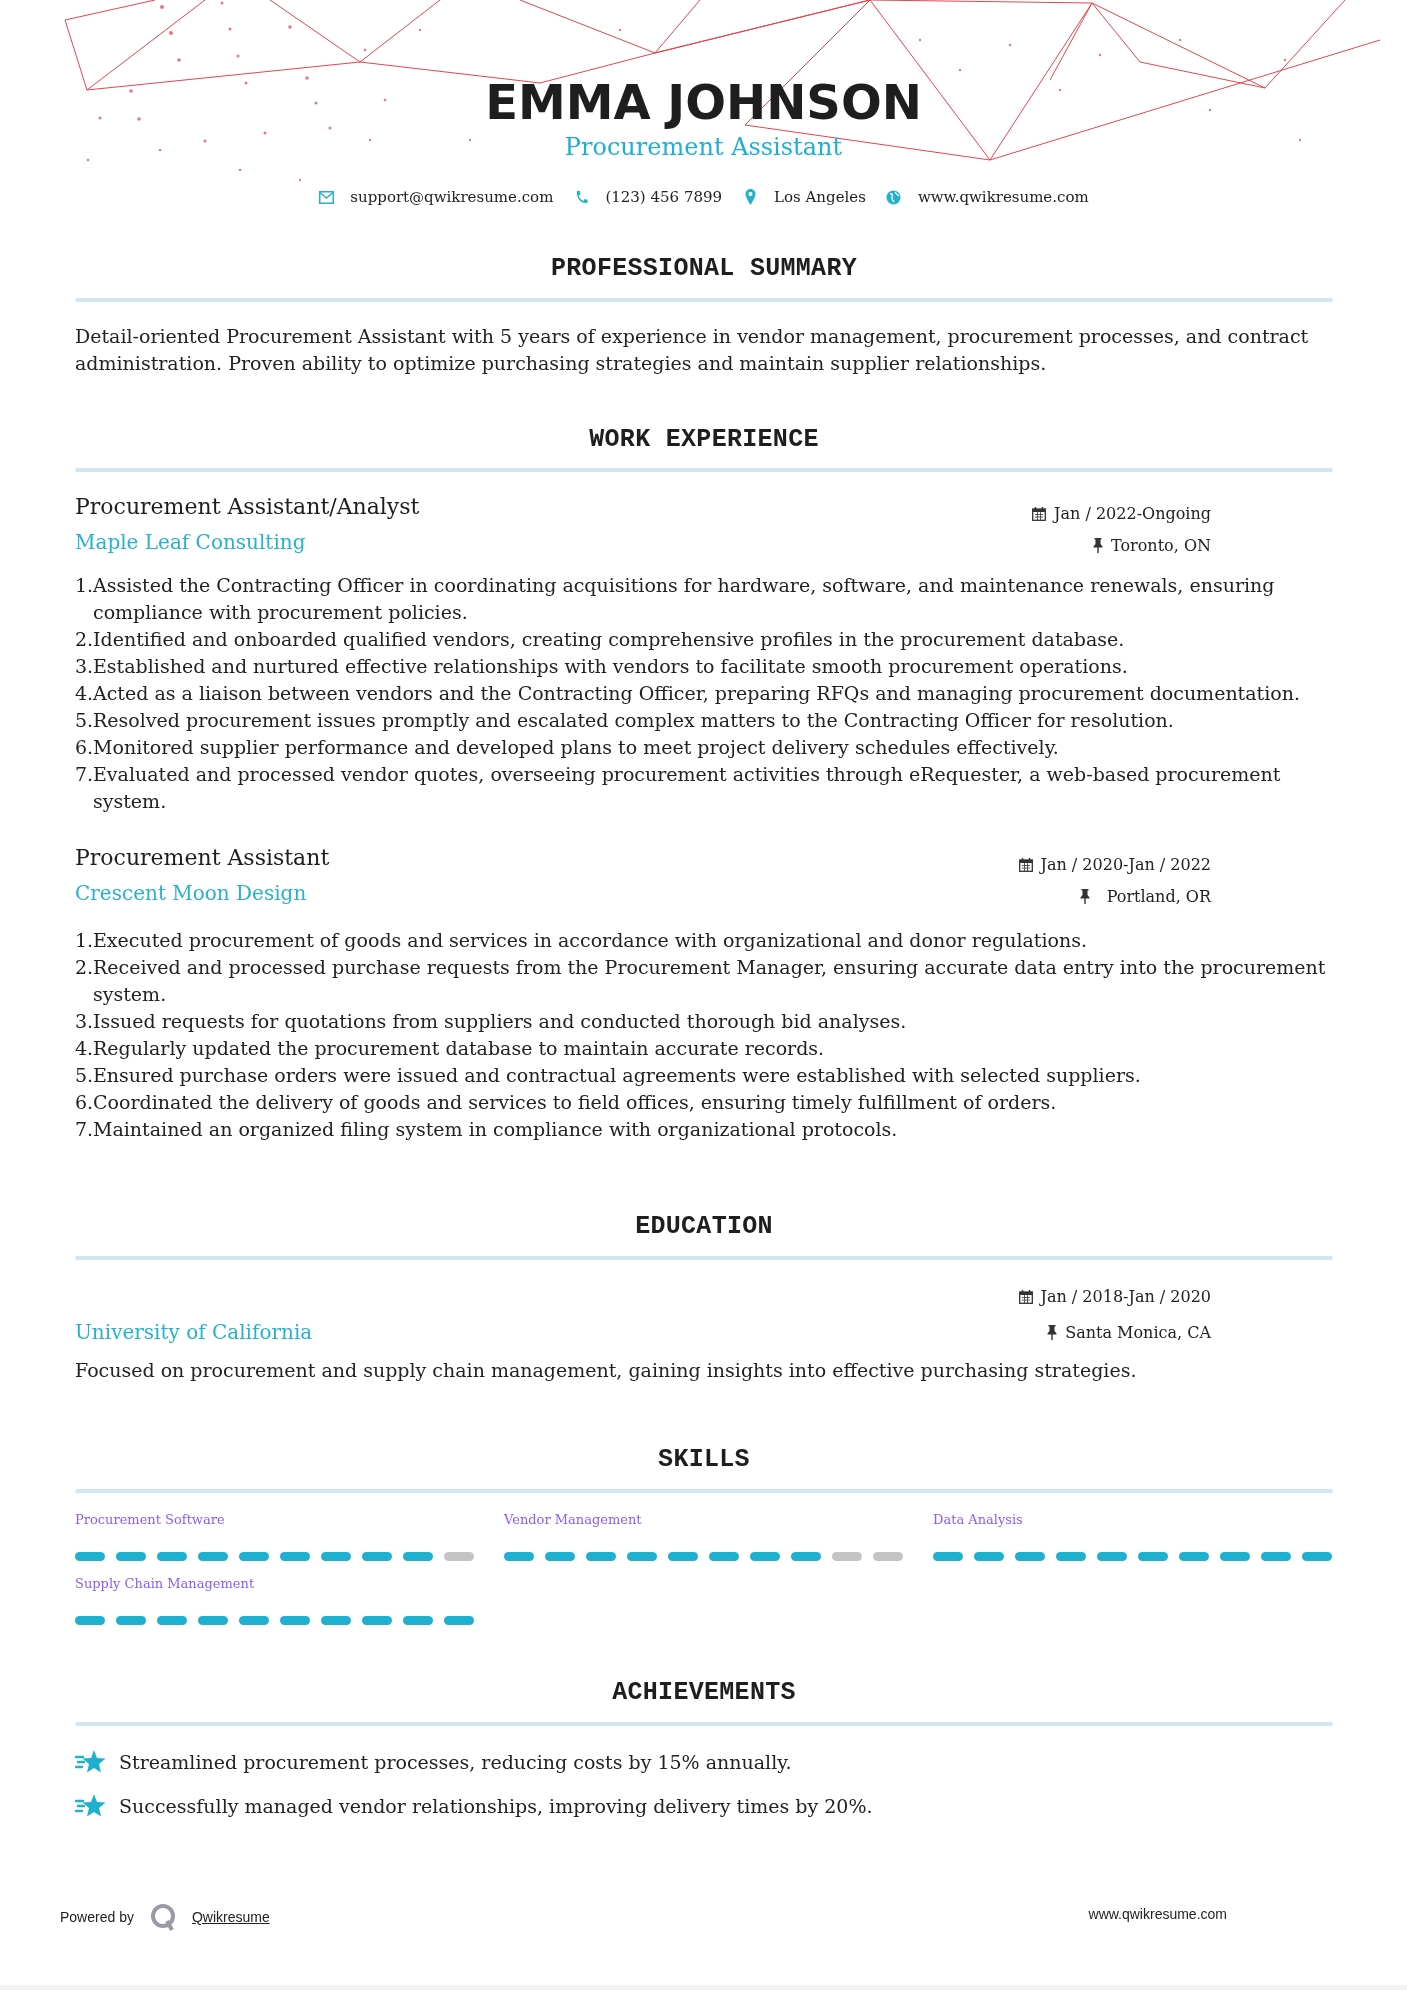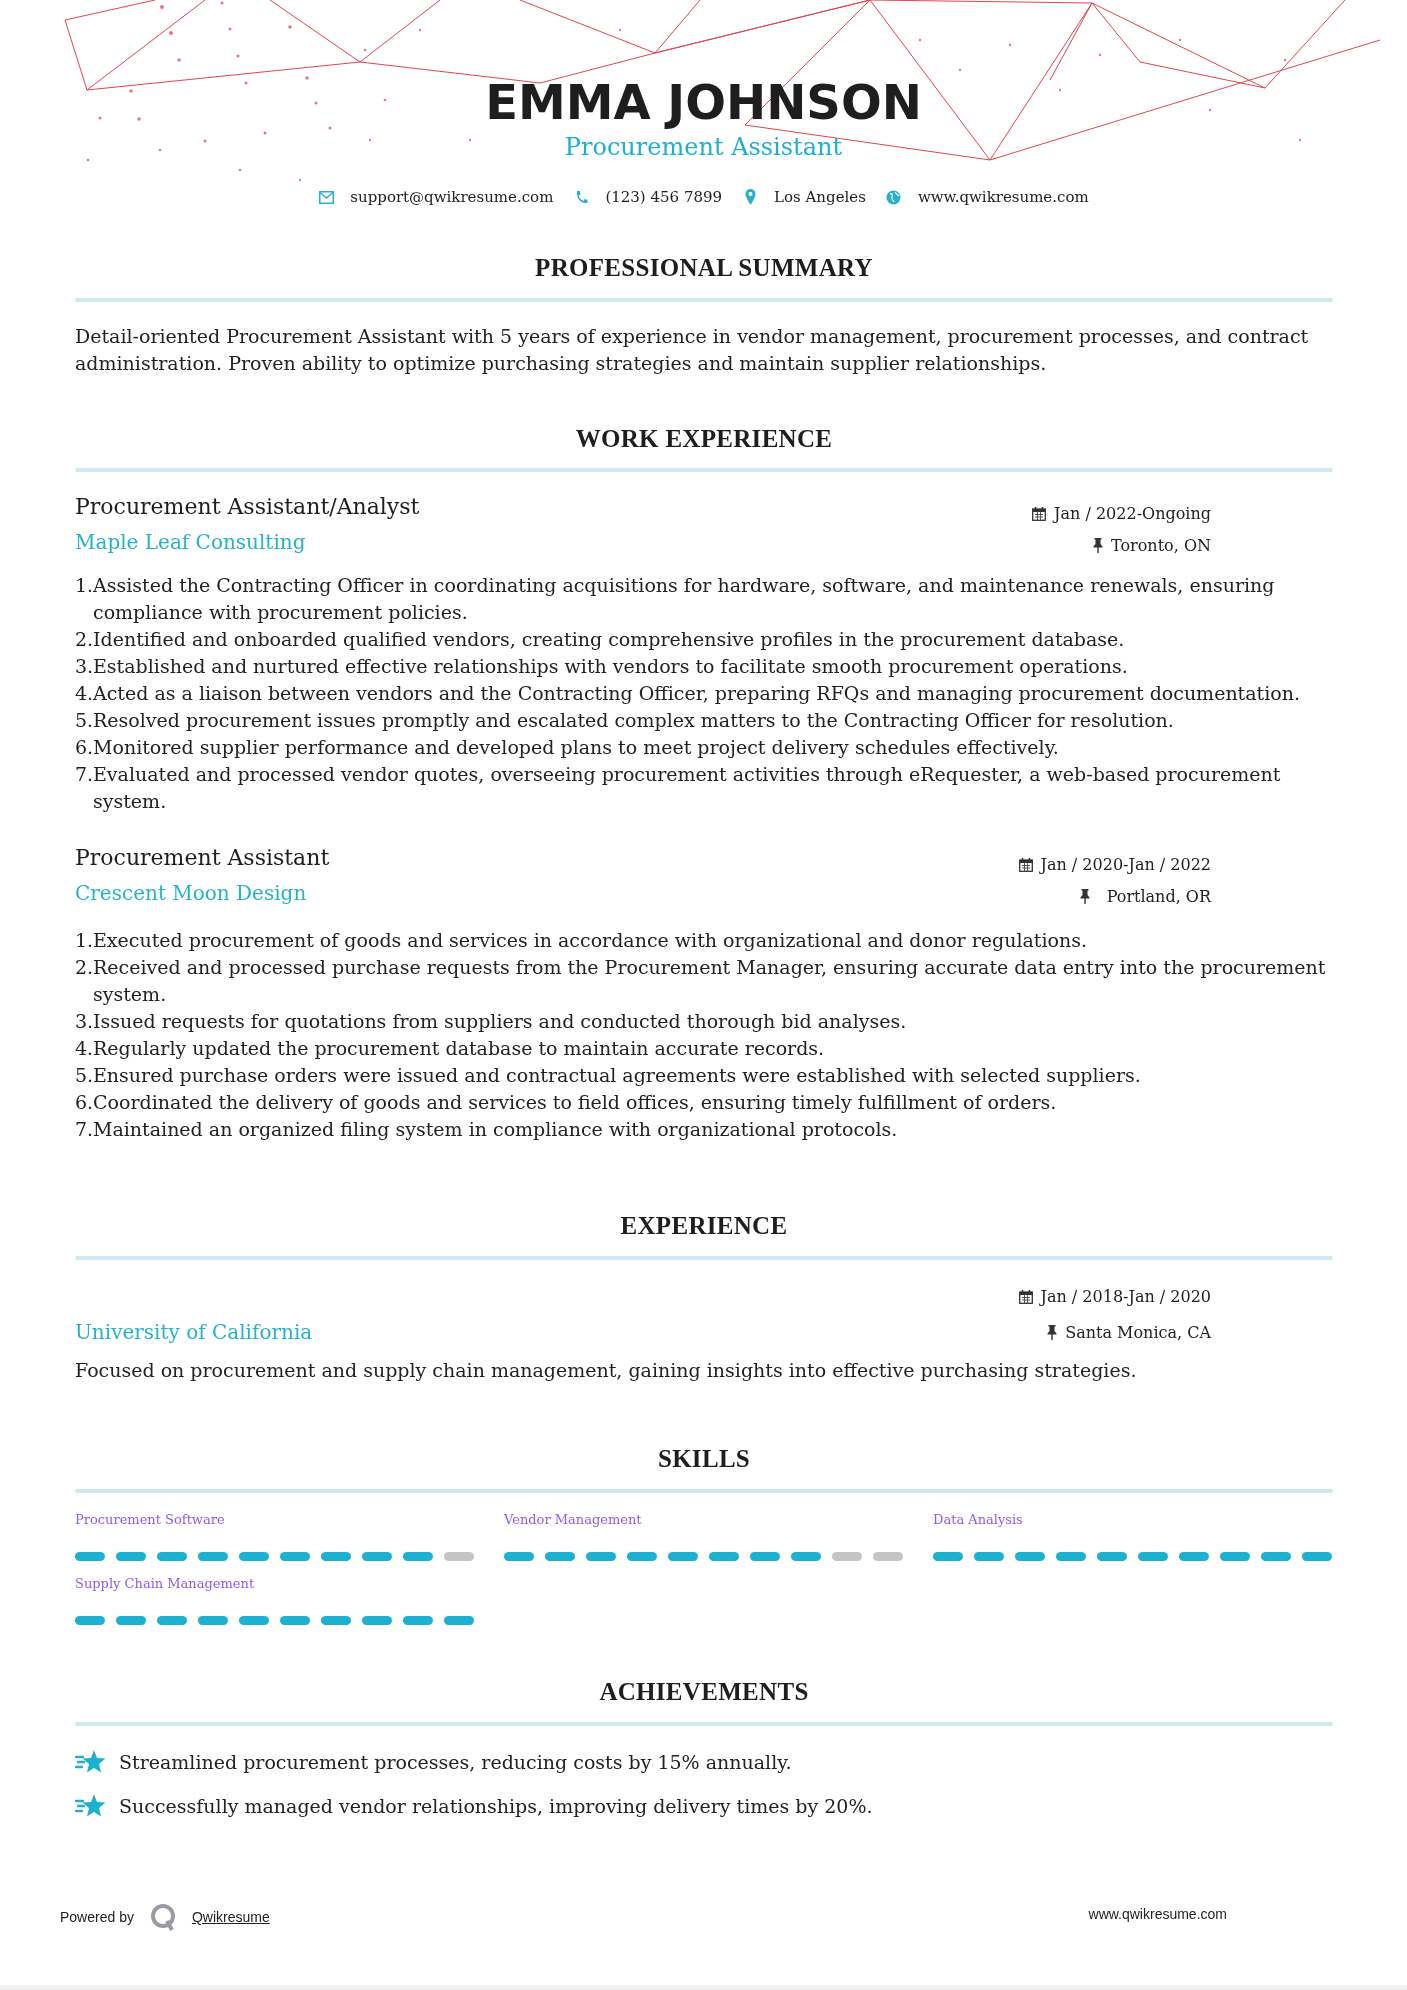--- a/index.html
+++ b/index.html
@@ -14,21 +14,21 @@
     font-family: "DejaVu Sans", sans-serif; font-weight: bold; font-size: 48px; letter-spacing: 0px; color: #1e1e1e; }
   .title { position: absolute; left: 0; width: 1407px; top: 133px; text-align: center;
     font-family: "DejaVu Serif", serif; font-size: 24px; color: #1eb1cf; }
 
   .contacts { position: absolute; left: 0; width: 1407px; top: 188px; display: flex; justify-content: center; align-items: center;
     font-size: 15px; color: #222; }
   .contact { display: flex; align-items: center; margin: 0 10px; }
   .contact .ic { width: 16px; height: 16px; margin-right: 16px; display: inline-flex; align-items: center; justify-content: center; color: #27b2cc; }
 
   .section-title { position: absolute; left: 75px; width: 1258px; text-align: center;
-    font-family: Liberation Serif, serif; font-weight: bold; font-size: 25px; color: #1e1e1e; letter-spacing: 0.3px; }
+    font-family: Liberation Mono, monospace; font-weight: bold; font-size: 25px; color: #1e1e1e; letter-spacing: 0.3px; }
   .rule { position: absolute; left: 75px; width: 1258px; height: 4px; background: #cfe7f1; border-radius: 2px; }
 
   .para { position: absolute; left: 75px; width: 1260px; font-size: 19px; line-height: 27px; color: #222; }
 
   .job-title { position: absolute; left: 75px; font-size: 22px; color: #1e1e1e; }
   .company { position: absolute; left: 75px; font-size: 20px; color: #27b2cc; }
   .meta { position: absolute; right: 74px; font-size: 16px; color: #222; display: flex; align-items: center; }
   .meta .ic { margin-right: 8px; display: inline-flex; }
 
   ol.list { position: absolute; left: 75px; width: 1262px; list-style: none; font-size: 19px; line-height: 27px; color: #222; }
@@ -260,21 +260,21 @@
     <li>
         <span class="num">6.</span>
         <span class="txt">Coordinated the delivery of goods and services to field offices, ensuring timely fulfillment of orders.</span>
       </li>
     <li>
         <span class="num">7.</span>
         <span class="txt">Maintained an organized filing system in compliance with organizational protocols.</span>
       </li>
   </ol>
 
-  <div class="section-title" style="top:1212px;">EXPERIENCE</div>
+  <div class="section-title" style="top:1212px;">EDUCATION</div>
   <div class="rule" style="top:1256px;"></div>
   <div class="meta" style="top:1287px;">
     <span class="ic">
       <svg width="14" height="14" viewBox="0 0 14 14">
           <rect x="0.7" y="2" width="12.6" height="11.3" fill="none" stroke="#333" stroke-width="1.3"></rect>
           <rect x="0.7" y="2" width="12.6" height="3" fill="#333"></rect>
           <line x1="3.5" y1="0" x2="3.5" y2="3" stroke="#333" stroke-width="1.5"></line>
           <line x1="10.5" y1="0" x2="10.5" y2="3" stroke="#333" stroke-width="1.5"></line>
           <path d="M3 7.5H11M3 10H11M5.5 5V13M8.5 5V13" stroke="#333" stroke-width="0.8"></path>
         </svg>

